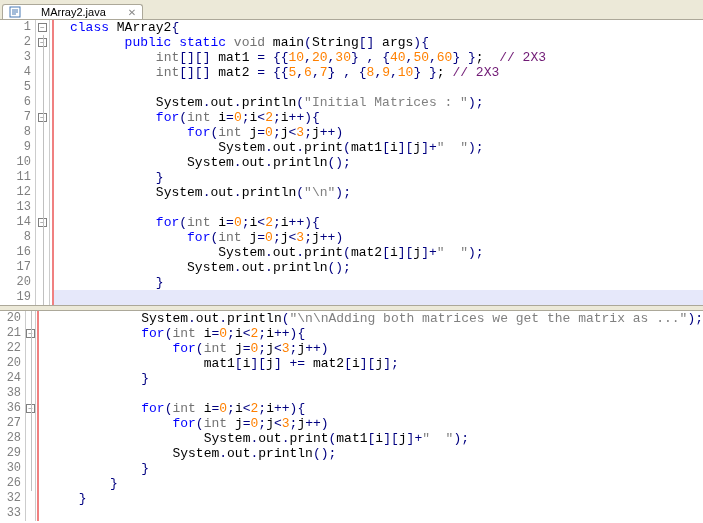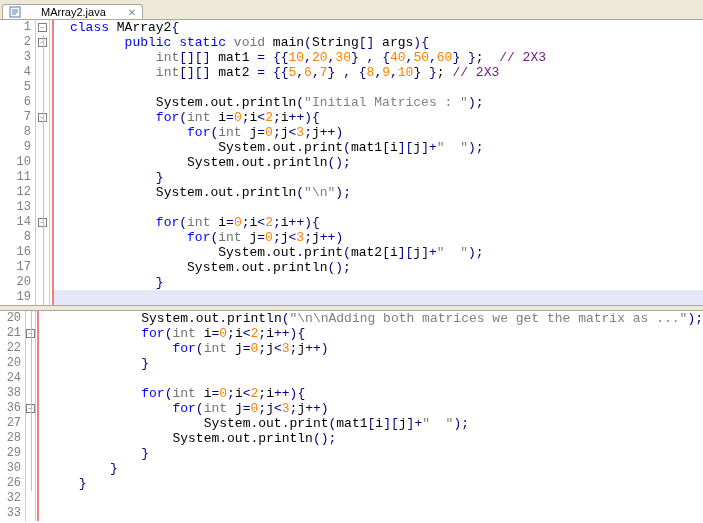--- a/index.html
+++ b/index.html
@@ -245,20 +245,21 @@
       <div class="mc"></div>
       <div class="mc"></div>
       <div class="mc"></div>
       <div class="mc"></div>
       <div class="mc"></div>
   </div>
   <div class="code">
     <div class="line"><span>           </span><span>System</span><span class="op">.</span><span>out</span><span class="op">.</span><span>println</span><span class="op">(</span><span class="str">"\n\nAdding both matrices we get the matrix as ..."</span><span class="op">)</span><span class="op">;</span></div>
     <div class="line"><span>           </span><span class="kw">for</span><span class="op">(</span><span class="type">int</span><span> </span><span>i</span><span class="op">=</span><span class="num">0</span><span class="op">;</span><span>i</span><span class="op">&lt;</span><span class="num">2</span><span class="op">;</span><span>i</span><span class="op">++</span><span class="op">)</span><span class="op">{</span></div>
     <div class="line"><span>               </span><span class="kw">for</span><span class="op">(</span><span class="type">int</span><span> </span><span>j</span><span class="op">=</span><span class="num">0</span><span class="op">;</span><span>j</span><span class="op">&lt;</span><span class="num">3</span><span class="op">;</span><span>j</span><span class="op">++</span><span class="op">)</span></div>
+    <div class="line"><span>                   </span><span>mat1</span><span class="op">[</span><span>i</span><span class="op">][</span><span>j</span><span class="op">] </span><span class="op">+= </span><span>mat2</span><span class="op">[</span><span>i</span><span class="op">][</span><span>j</span><span class="op">]</span><span class="op">;</span></div>
     <div class="line"><span>           </span><span class="op">}</span></div>
     <div class="line"><span></span></div>
     <div class="line"><span>           </span><span class="kw">for</span><span class="op">(</span><span class="type">int</span><span> </span><span>i</span><span class="op">=</span><span class="num">0</span><span class="op">;</span><span>i</span><span class="op">&lt;</span><span class="num">2</span><span class="op">;</span><span>i</span><span class="op">++</span><span class="op">)</span><span class="op">{</span></div>
     <div class="line"><span>               </span><span class="kw">for</span><span class="op">(</span><span class="type">int</span><span> </span><span>j</span><span class="op">=</span><span class="num">0</span><span class="op">;</span><span>j</span><span class="op">&lt;</span><span class="num">3</span><span class="op">;</span><span>j</span><span class="op">++</span><span class="op">)</span></div>
     <div class="line"><span>                   </span><span>System</span><span class="op">.</span><span>out</span><span class="op">.</span><span>print</span><span class="op">(</span><span>mat1</span><span class="op">[</span><span>i</span><span class="op">][</span><span>j</span><span class="op">]</span><span class="op">+</span><span class="str">"  "</span><span class="op">)</span><span class="op">;</span></div>
     <div class="line"><span>               </span><span>System</span><span class="op">.</span><span>out</span><span class="op">.</span><span>println</span><span class="op">()</span><span class="op">;</span></div>
     <div class="line"><span>           </span><span class="op">}</span></div>
     <div class="line"><span>       </span><span class="op">}</span></div>
     <div class="line"><span>   </span><span class="op">}</span></div>
     <div class="line"><span></span></div>

